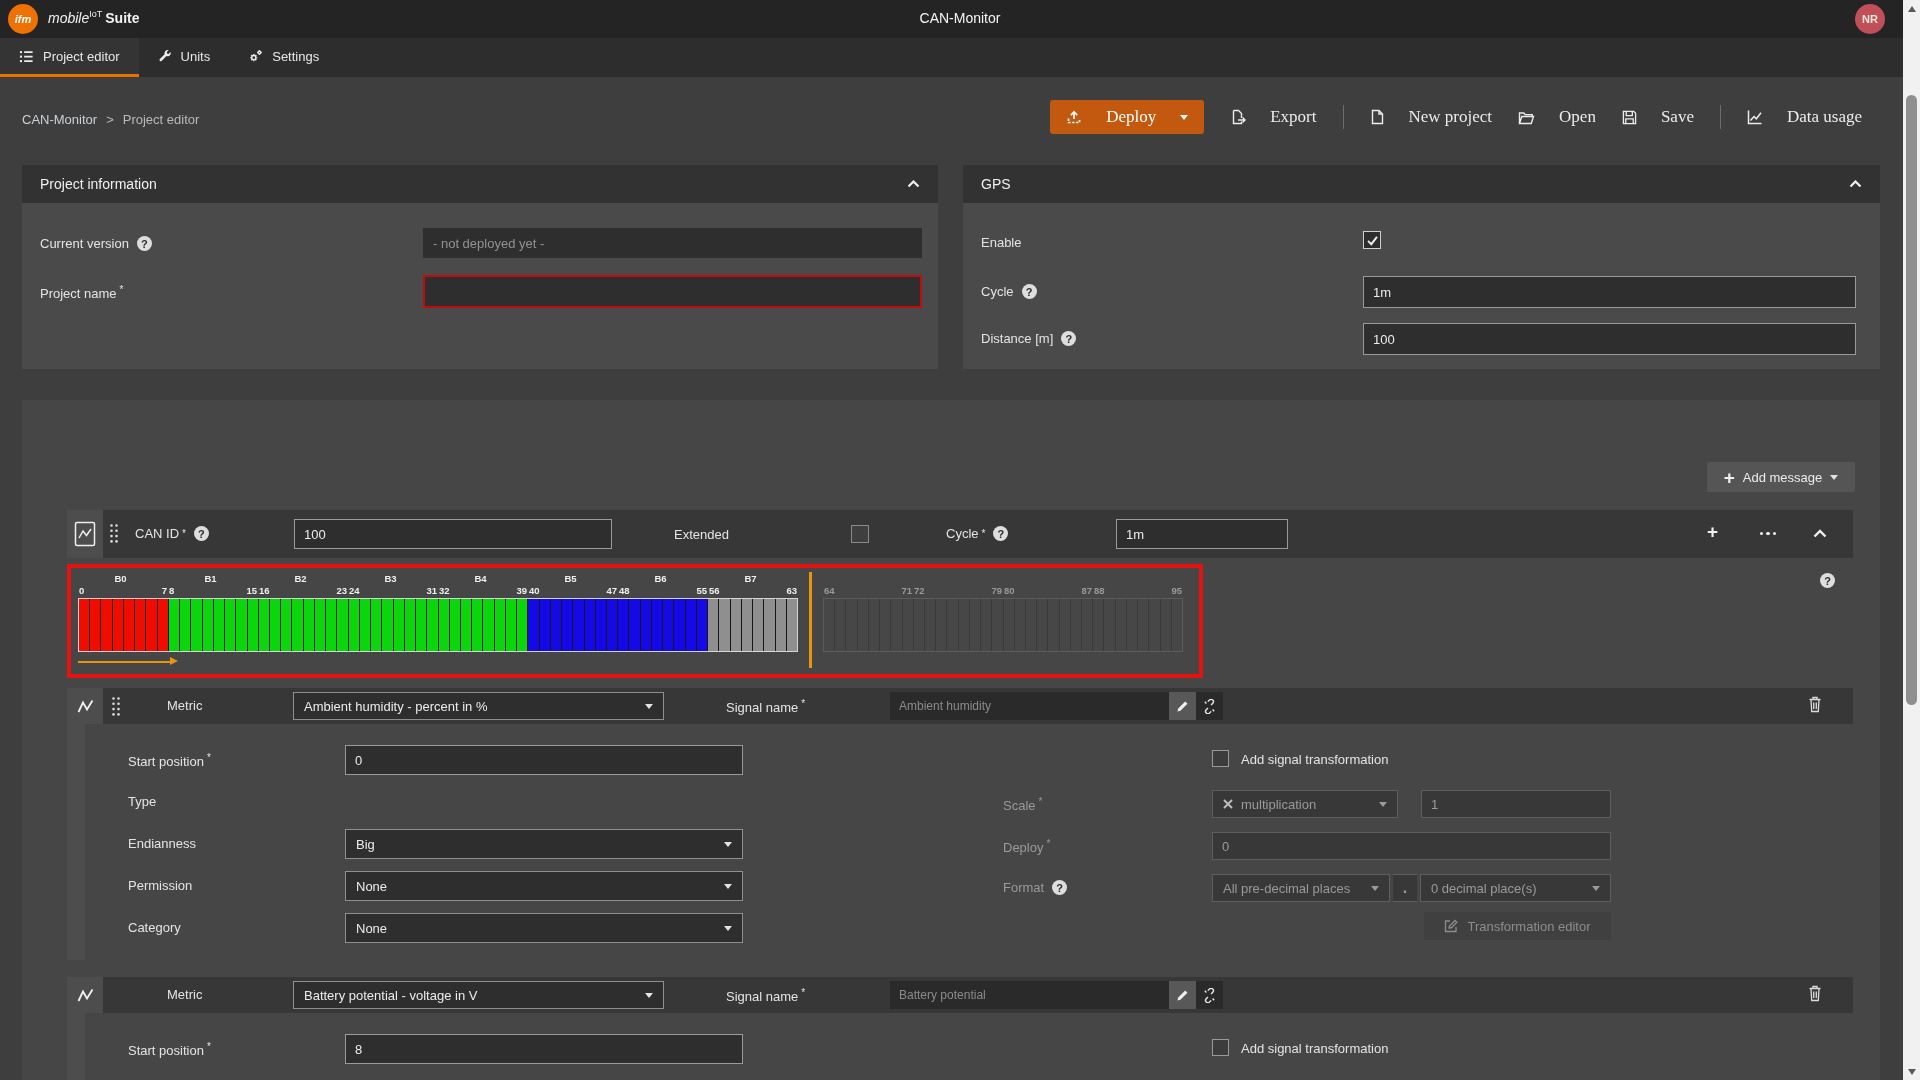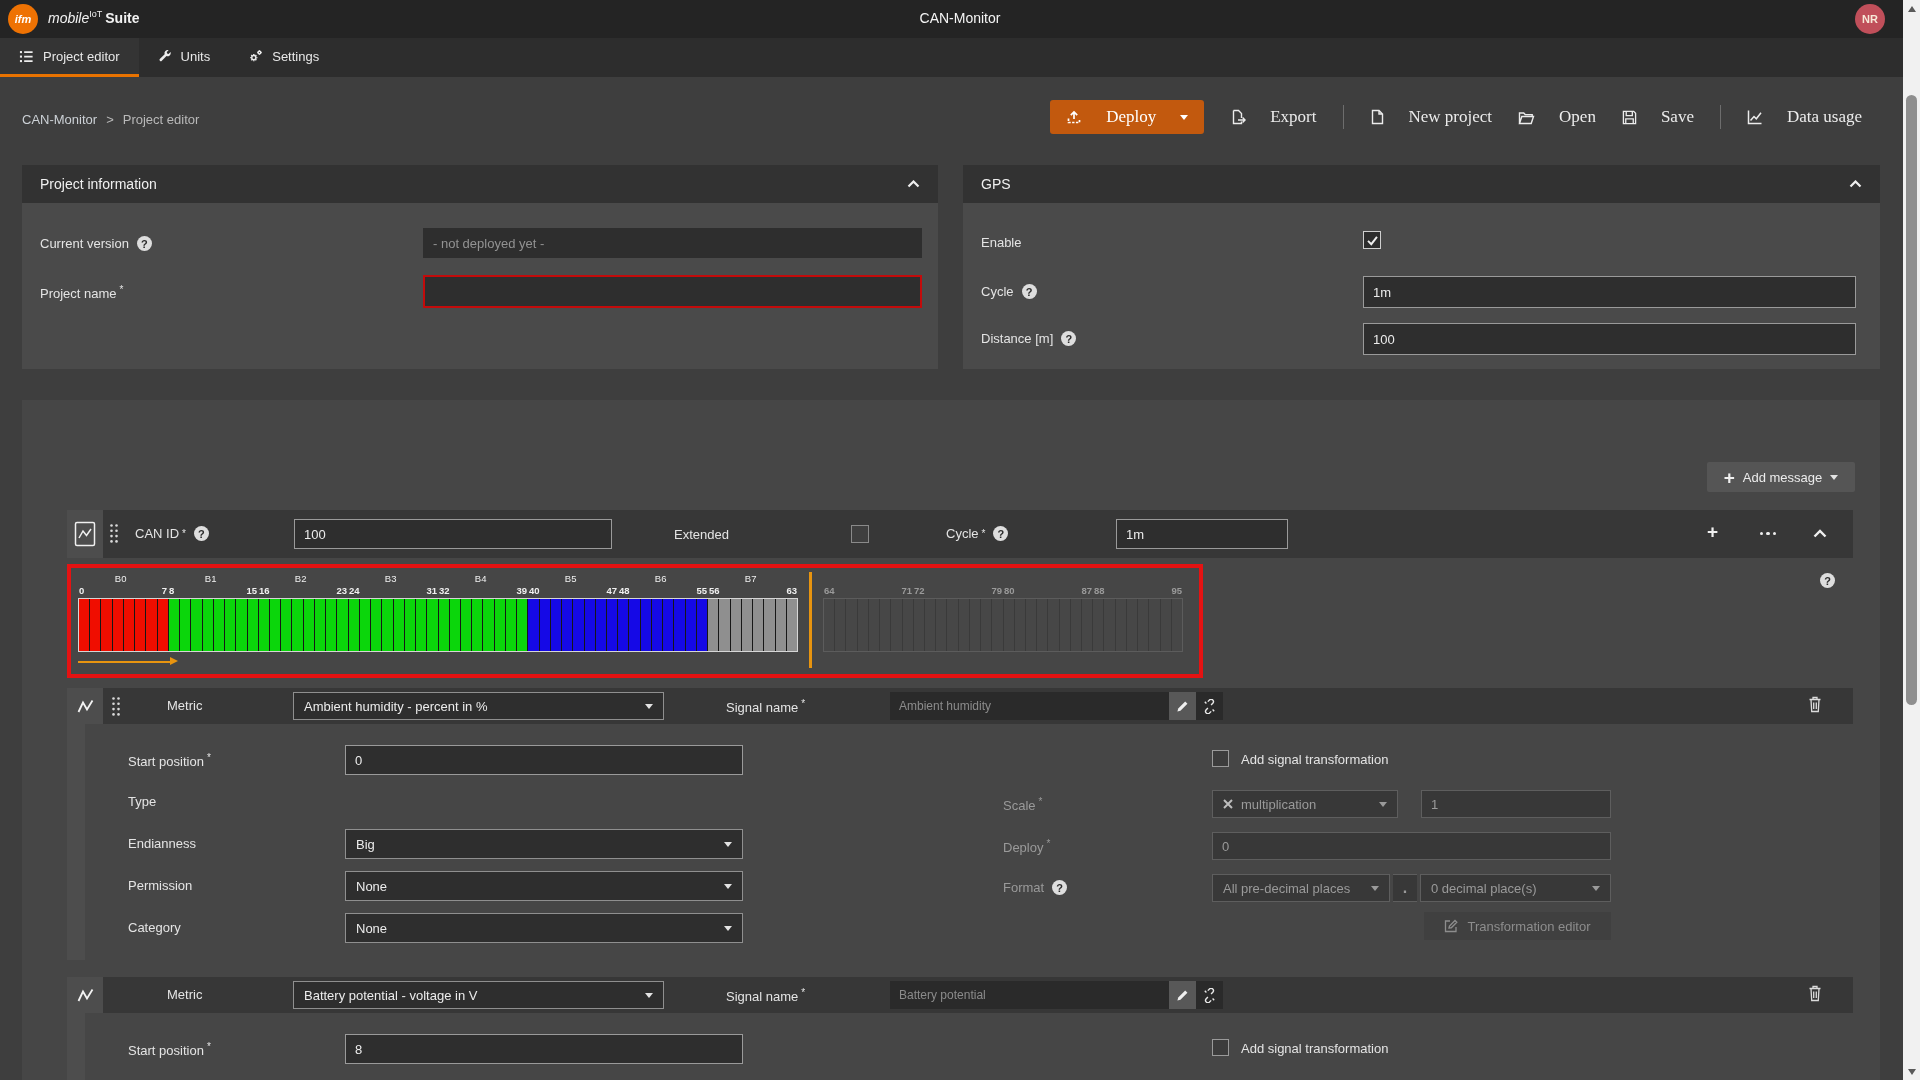--- a/index.html
+++ b/index.html
@@ -57,21 +57,21 @@
   .card{position:absolute;left:45px;top:110px;width:1786px;height:570px}
   .rowhead{position:absolute;left:0;width:1786px;background:#373737}
   .gutter{position:absolute;left:0;top:0;background:#4d4d4d}
   .plusg{font-size:19px;font-weight:bold;color:#f0f0f0;line-height:1;cursor:pointer}
   .dots3{display:flex;gap:3px;cursor:pointer}
   .dots3 i{width:3.4px;height:3.4px;border-radius:50%;background:#ededed}
   
   .bitgrid{position:absolute;left:0;top:54px;width:1136px;height:114px;border:4px solid #e51212}
   .bg-group{position:absolute;top:0;height:100%}
   .byte-block{position:absolute;top:0;height:100%}
-  .byte-name{position:absolute;top:5px;left:50%;transform:translateX(-70%);font-size:9.5px;font-weight:normal;color:#f0f0f0}
+  .byte-name{position:absolute;top:5px;left:50%;transform:translateX(-70%);font-size:9.5px;font-weight:bold;color:#f0f0f0}
   .bnum{position:absolute;top:17px;font-size:9.5px;font-weight:bold;color:#f0f0f0}
   .nl{left:1px}.nr{right:1px}
   .cells-row{position:absolute;left:0;right:0;top:30px;height:54px;display:flex;border:1px solid #d6d6d6}
   .cell{flex:1;border-right:1px solid #171717;background:#454545}
   .cell:last-child{border-right:none}
   #bg-inactive .cells-row{border-color:#5c5c5c}
   #bg-inactive .cell{border-right-color:#3a3a3a;background:#474747}
   #bg-inactive .bnum{color:#9a9a9a}
   .bg-sep{position:absolute;left:738px;top:4px;width:3px;height:96px;background:#e8940f}
   .bg-arrow{position:absolute;left:7px;top:89px;width:100px;height:9px}

